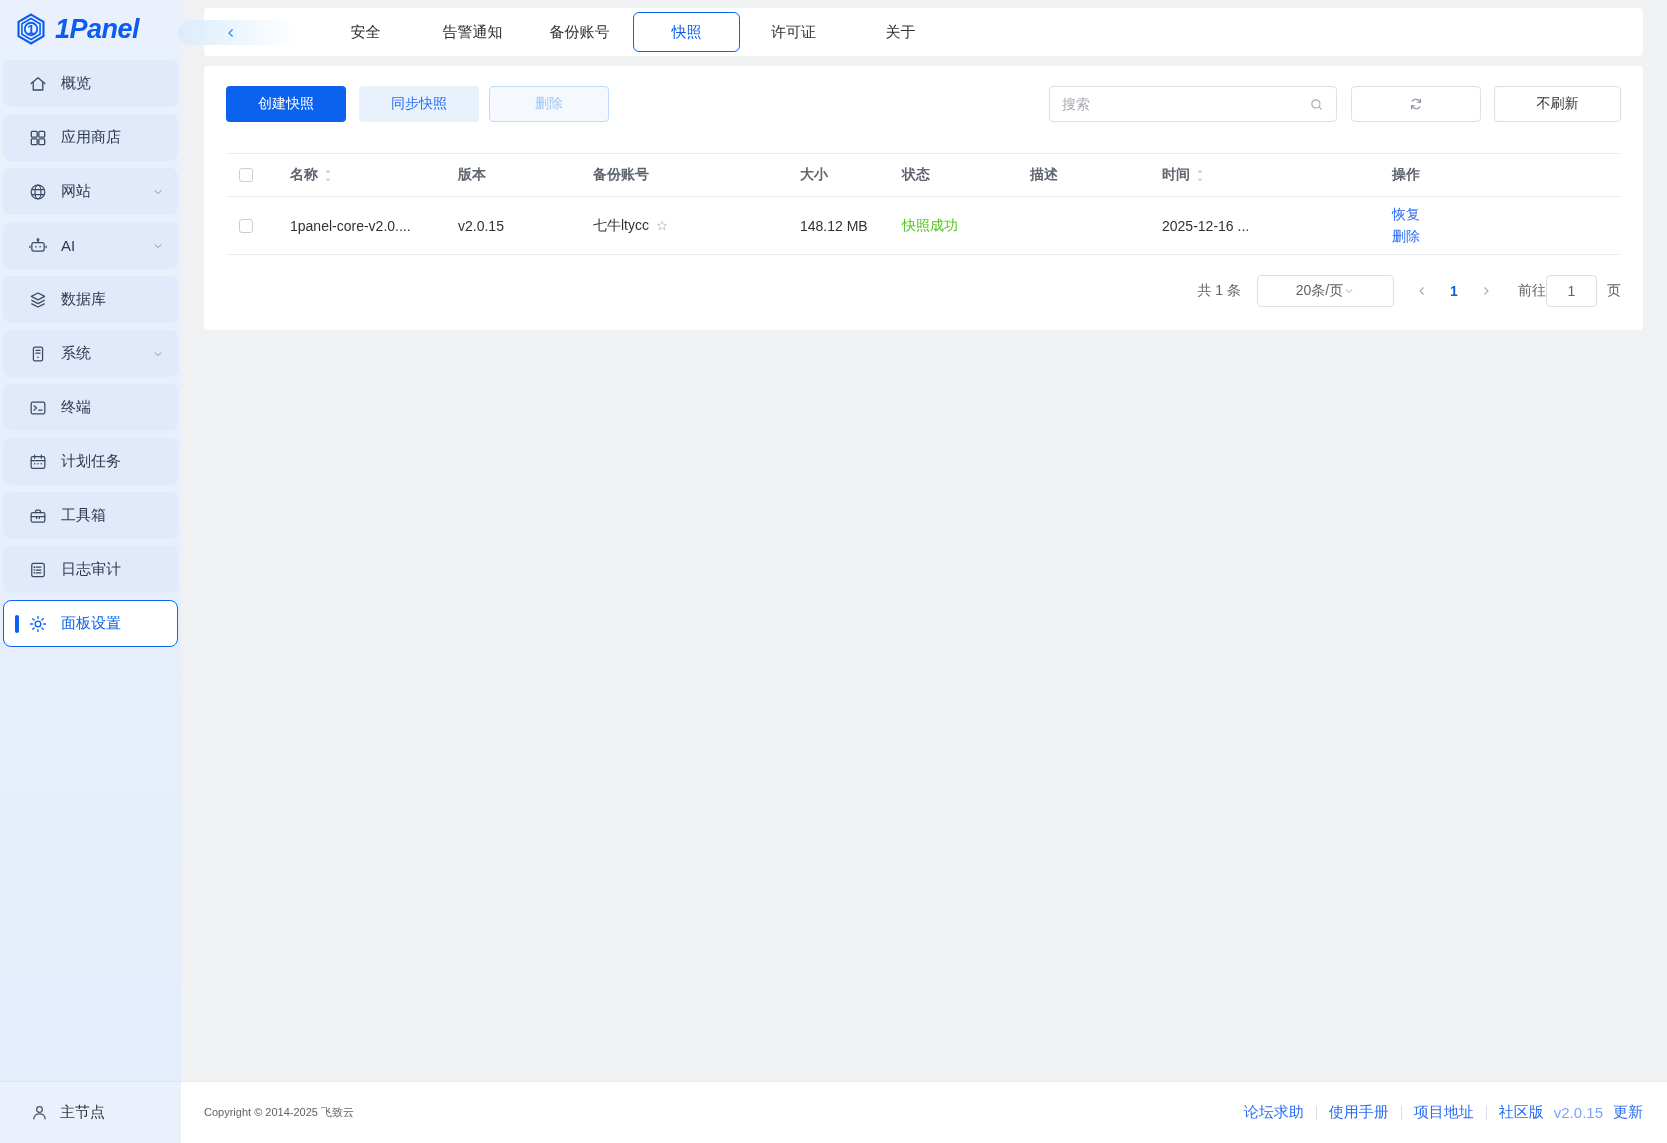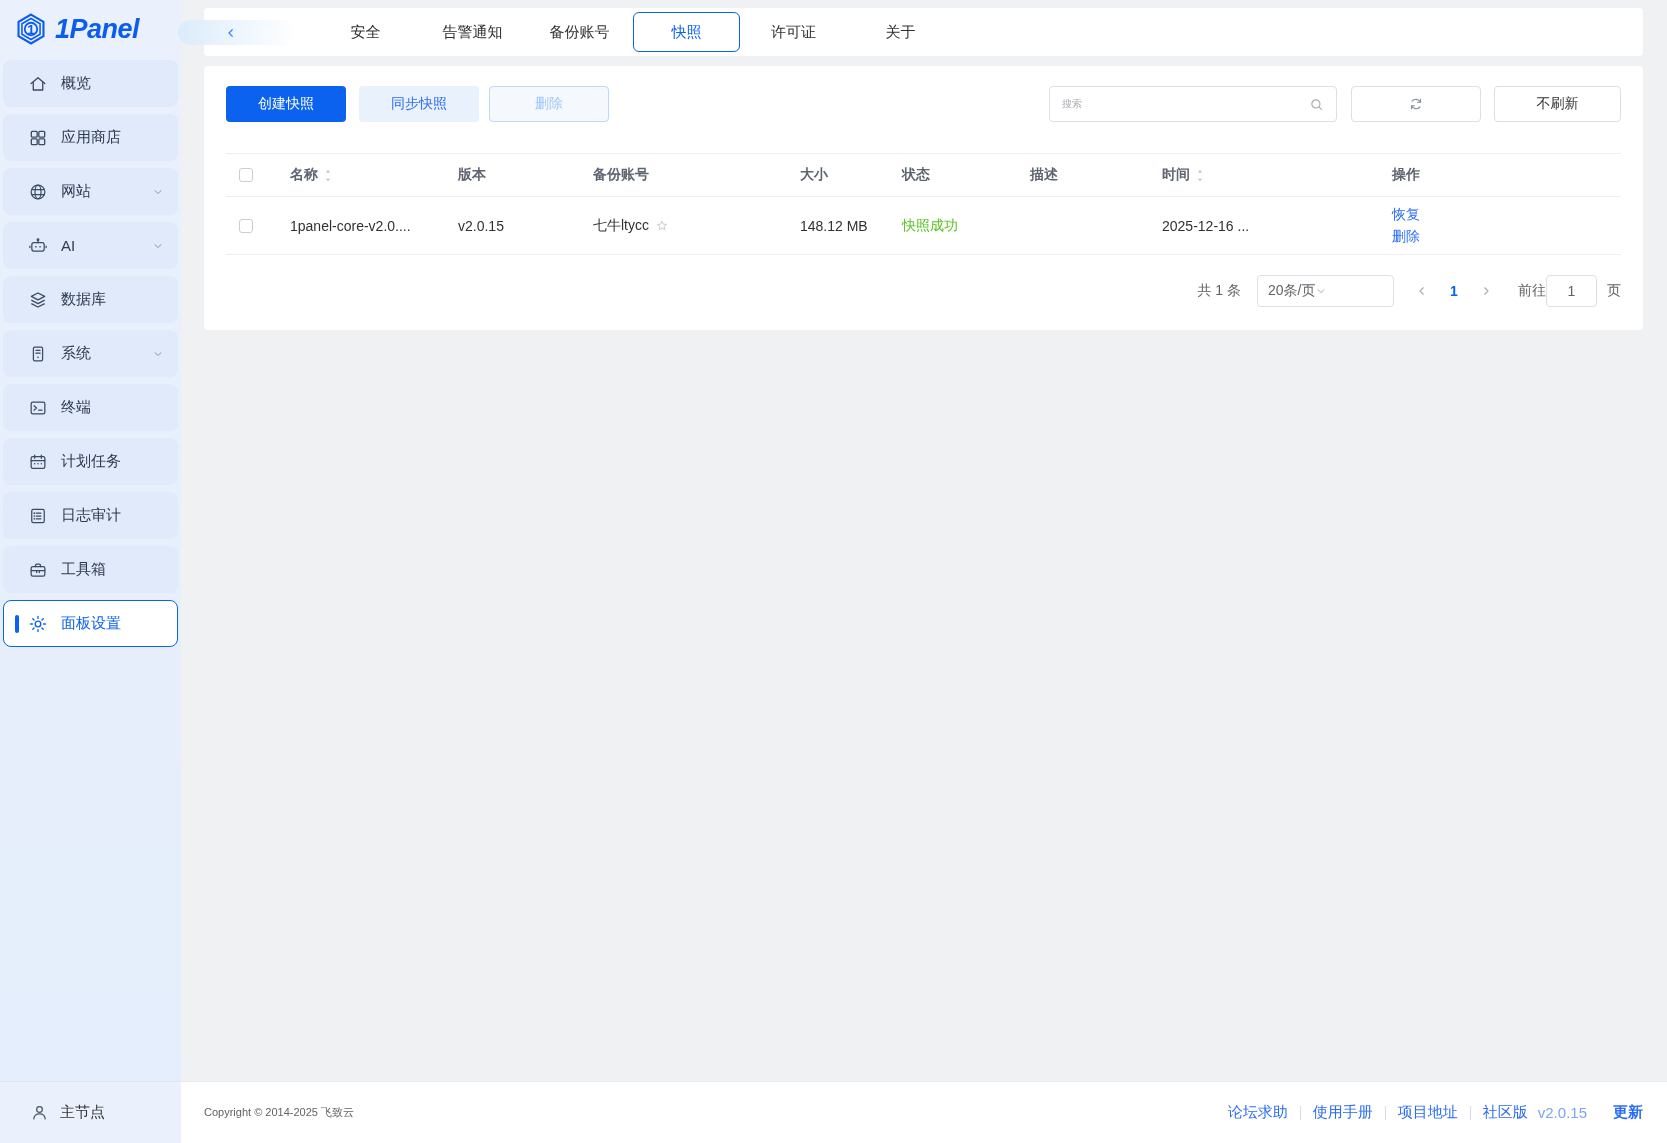--- a/index.html
+++ b/index.html
@@ -33,21 +33,21 @@
 
   
   .content-card{position:absolute;left:204px;top:66px;width:1439px;height:264px;background:#fff;border-radius:4px;padding:20px 22px 16px;z-index:1}
   .toolbar{display:flex;align-items:center}
   .btn{height:36px;border-radius:4px;font-size:14px;display:inline-flex;align-items:center;justify-content:center;cursor:pointer;border:none;font-family:inherit}
   .btn-primary{width:120px;background:#0b62ee;color:#fff}
   .btn-plain{width:120px;background:#e9f1fd;color:#2a6cf5;margin-left:13px}
   .btn-disabled{width:120px;background:#f5f9fe;border:1px solid #bdd9fb;color:#9fc6f8;margin-left:10px;cursor:not-allowed}
   .toolbar-right{margin-left:auto;display:flex;align-items:center}
   .search-box{width:288px;height:36px;border:1px solid #dcdfe6;border-radius:4px;display:flex;align-items:center;padding:0 12px;background:#fff}
-  .search-box input{border:none;outline:none;flex:1;font-size:10px;color:#606266;font-family:Liberation Mono, monospace;background:transparent}
+  .search-box input{border:none;outline:none;flex:1;font-size:14px;color:#606266;font-family:Liberation Sans, sans-serif;background:transparent}
   .search-box input::placeholder{color:#a8abb2}
   .search-box .sicon{color:#a8abb2}
   .tool-btn{height:36px;border:1px solid #dcdfe6;border-radius:4px;background:#fff;display:flex;align-items:center;justify-content:center;cursor:pointer;color:#8a919f;font-size:14px}
   .refresh-btn{width:130px;margin-left:14px}
   .norefresh-btn{width:127px;margin-left:13px;color:#303133}
 
   
   .table{margin-top:31px}
   .t-head,.t-row{display:flex;align-items:center}
   .t-head{height:44px;border-top:1px solid #ebeef5;border-bottom:1px solid #ebeef5;color:#5f6570;font-weight:bold;font-size:14px}
@@ -64,37 +64,37 @@
   .col-actions{flex:1;align-items:flex-start;flex-direction:column;justify-content:center;gap:3px}
   .checkbox{width:14px;height:14px;border:1px solid #c9ced6;border-radius:3px;background:#fff;cursor:pointer}
   .sort-caret{margin-left:5px}
   .status-ok{color:#52c41a}
   .link{color:#2a6cf5;cursor:pointer;line-height:19px}
   .star{margin-left:6px;color:#bfc5ce}
 
   
   .pagination{display:flex;align-items:center;justify-content:flex-end;margin-top:8px;height:56px;color:#606266}
   .pg-total{margin-right:16px}
-  .pg-select{width:137px;height:32px;border:1px solid #dcdfe6;border-radius:4px;display:flex;align-items:center;justify-content:flex-start;padding:0 10px;cursor:pointer;background:#fff}
+  .pg-select{width:137px;height:32px;border:1px solid #dcdfe6;border-radius:4px;display:flex;align-items:center;justify-content:center;padding:0 10px;cursor:pointer;background:#fff}
   .pg-select .chev{color:#a8abb2}
   .pg-arrow{width:32px;display:flex;justify-content:center;color:#a8abb2;cursor:pointer}
   .pg-arrow.prev{margin-left:12px}
   .pg-num{width:32px;text-align:center;color:#0b62ee;font-weight:bold;cursor:pointer}
   .pg-goto{margin-left:16px;}
   .pg-input{width:51px;height:32px;border:1px solid #dcdfe6;border-radius:4px;text-align:center;font-size:14px;color:#606266;outline:none;font-family:inherit}
   .pg-suffix{margin-left:10px}
 
   
   .main-footer{position:absolute;left:181px;bottom:0;width:1486px;height:62px;background:#fff;border-top:1px solid #e8ebf0;display:flex;align-items:center;justify-content:space-between;padding:0 24px 0 23px;z-index:2}
   .copyright{color:#606266;font-size:11px}
   .footer-links{display:flex;align-items:center;font-size:15px}
   .flink{color:#2a6cf5;cursor:pointer}
   .fsep{width:1px;height:14px;background:#d9dde4;margin:0 12px}
   .fversion{color:#7aa5f8;margin-left:10px}
-  .fupdate{color:#2a6cf5;margin-left:26px;cursor:pointer;font-weight:bold}
+  .fupdate{color:#2a6cf5;margin-left:10px;cursor:pointer;font-weight:normal}
 </style>
 </head>
 <body>
 
 <aside class="sidebar">
   <div class="logo">
     <span>
       <svg width="34" height="34" viewBox="0 0 24 24">
         <path d="M12 1.8 20.8 6.9v10.2L12 22.2 3.2 17.1V6.9z" fill="none" stroke="#0b5cf0" stroke-width="1.5"></path>
         <path d="M12 4.6 18.4 8.3v7.4L12 19.4 5.6 15.7V8.3z" fill="none" stroke="#0b5cf0" stroke-width="1.1"></path>
@@ -208,38 +208,38 @@
             <circle cx="8" cy="14" r=".9" fill="currentColor" stroke="none"></circle>
             <circle cx="12" cy="14" r=".9" fill="currentColor" stroke="none"></circle>
             <circle cx="16" cy="14" r=".9" fill="currentColor" stroke="none"></circle>
           </svg>
       </span>
       <span class="nlabel">计划任务</span>
     </div>
 
     <div class="nav-item">
       <span class="nicon">
+        <svg width="20" height="20" viewBox="0 0 24 24" fill="none" stroke="currentColor" stroke-width="1.5" stroke-linecap="round" stroke-linejoin="round">
+            <rect x="3.8" y="8" width="16.4" height="11.4" rx="2"></rect>
+            <path d="M9 8V6.6A1.6 1.6 0 0 1 10.6 5h2.8A1.6 1.6 0 0 1 15 6.6V8"></path>
+            <path d="M3.8 12.8h16.4M10.4 12.8v2.2M13.6 12.8v2.2"></path>
+          </svg>
+      </span>
+      <span class="nlabel">工具箱</span>
+    </div>
+
+    <div class="nav-item">
+      <span class="nicon">
         <svg width="20" height="20" viewBox="0 0 24 24" fill="none" stroke="currentColor" stroke-width="1.5" stroke-linecap="round">
             <rect x="4.5" y="4" width="15" height="16" rx="2"></rect>
             <path d="M9.8 8.6h5.7M9.8 12h5.7M9.8 15.4h5.7"></path>
             <path d="M7.5 8.6h.1M7.5 12h.1M7.5 15.4h.1" stroke-width="2"></path>
           </svg>
       </span>
       <span class="nlabel">日志审计</span>
-    </div>
-
-    <div class="nav-item">
-      <span class="nicon">
-        <svg width="20" height="20" viewBox="0 0 24 24" fill="none" stroke="currentColor" stroke-width="1.5" stroke-linecap="round" stroke-linejoin="round">
-            <rect x="3.8" y="8" width="16.4" height="11.4" rx="2"></rect>
-            <path d="M9 8V6.6A1.6 1.6 0 0 1 10.6 5h2.8A1.6 1.6 0 0 1 15 6.6V8"></path>
-            <path d="M3.8 12.8h16.4M10.4 12.8v2.2M13.6 12.8v2.2"></path>
-          </svg>
-      </span>
-      <span class="nlabel">工具箱</span>
     </div>
 
     <div class="nav-item active">
       <span class="nicon">
         <svg width="20" height="20" viewBox="0 0 24 24" fill="none" stroke="currentColor" stroke-width="1.6" stroke-linecap="round">
             <circle cx="12" cy="12" r="3.4"></circle>
             <path d="M12 3v2.3M12 18.7V21M3 12h2.3M18.7 12H21M5.7 5.7l1.6 1.6M16.7 16.7l1.6 1.6M18.3 5.7l-1.6 1.6M7.3 16.7l-1.6 1.6"></path>
           </svg>
       </span>
       <span class="nlabel">面板设置</span>

